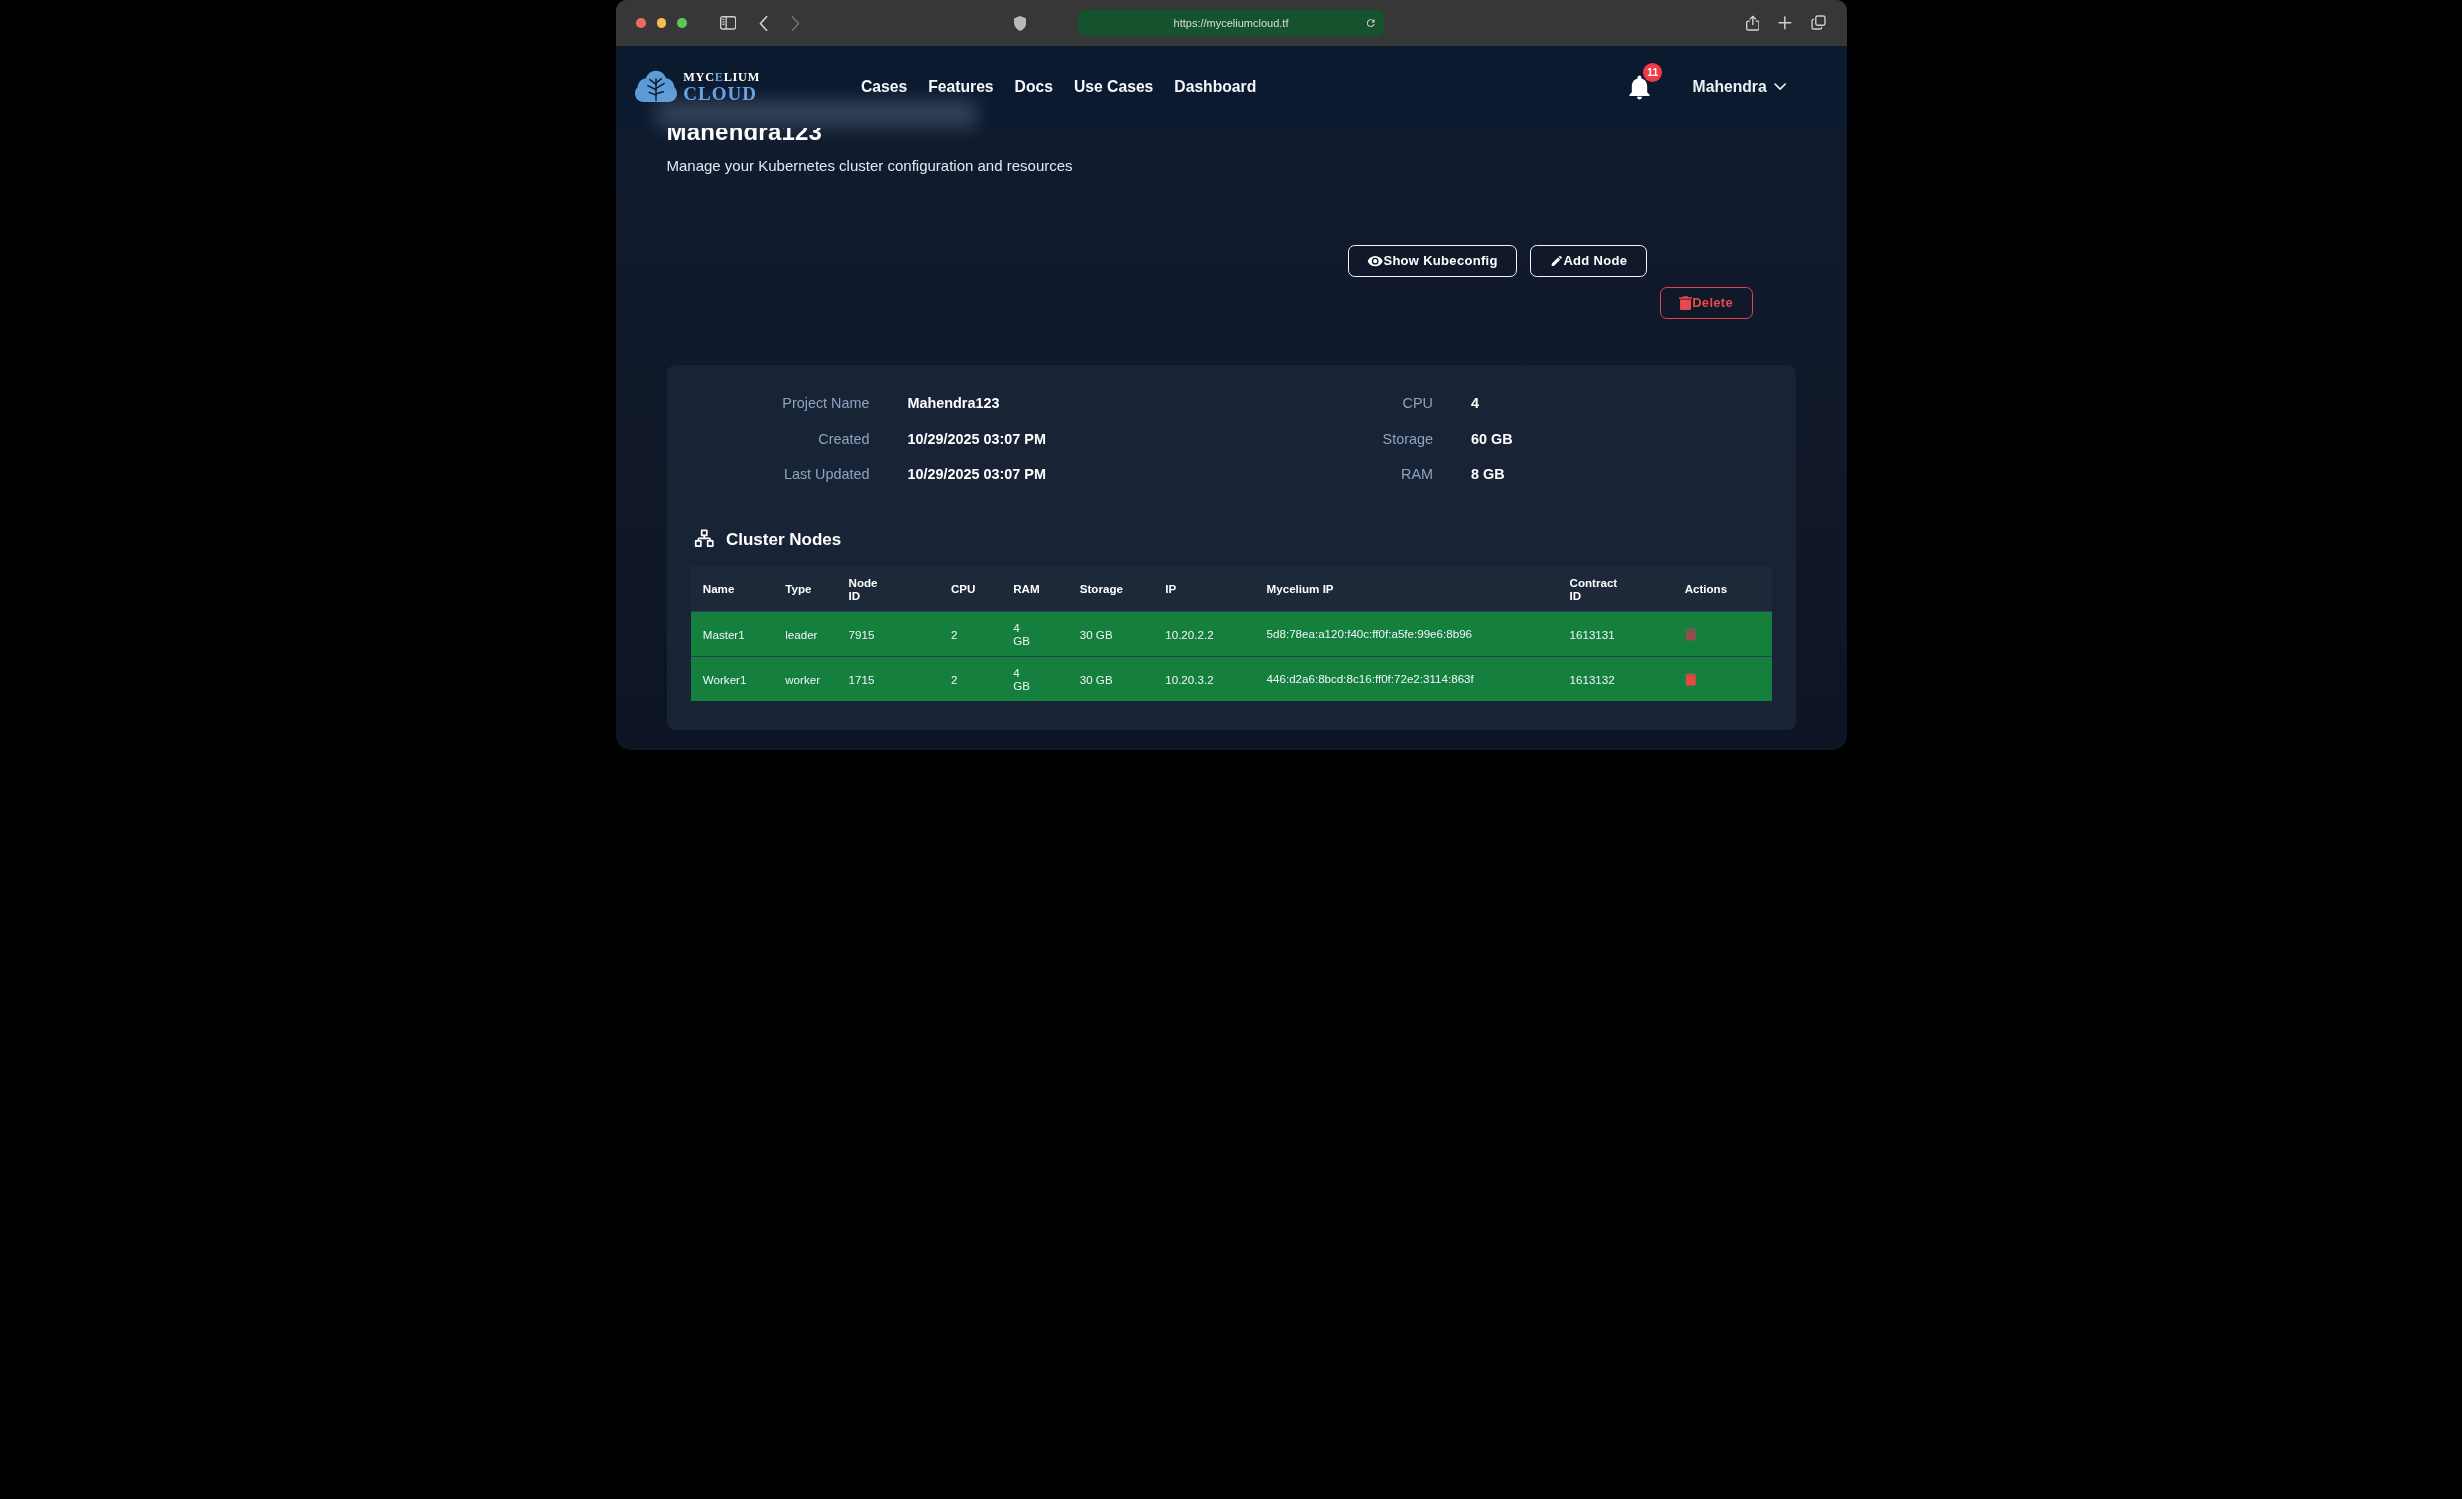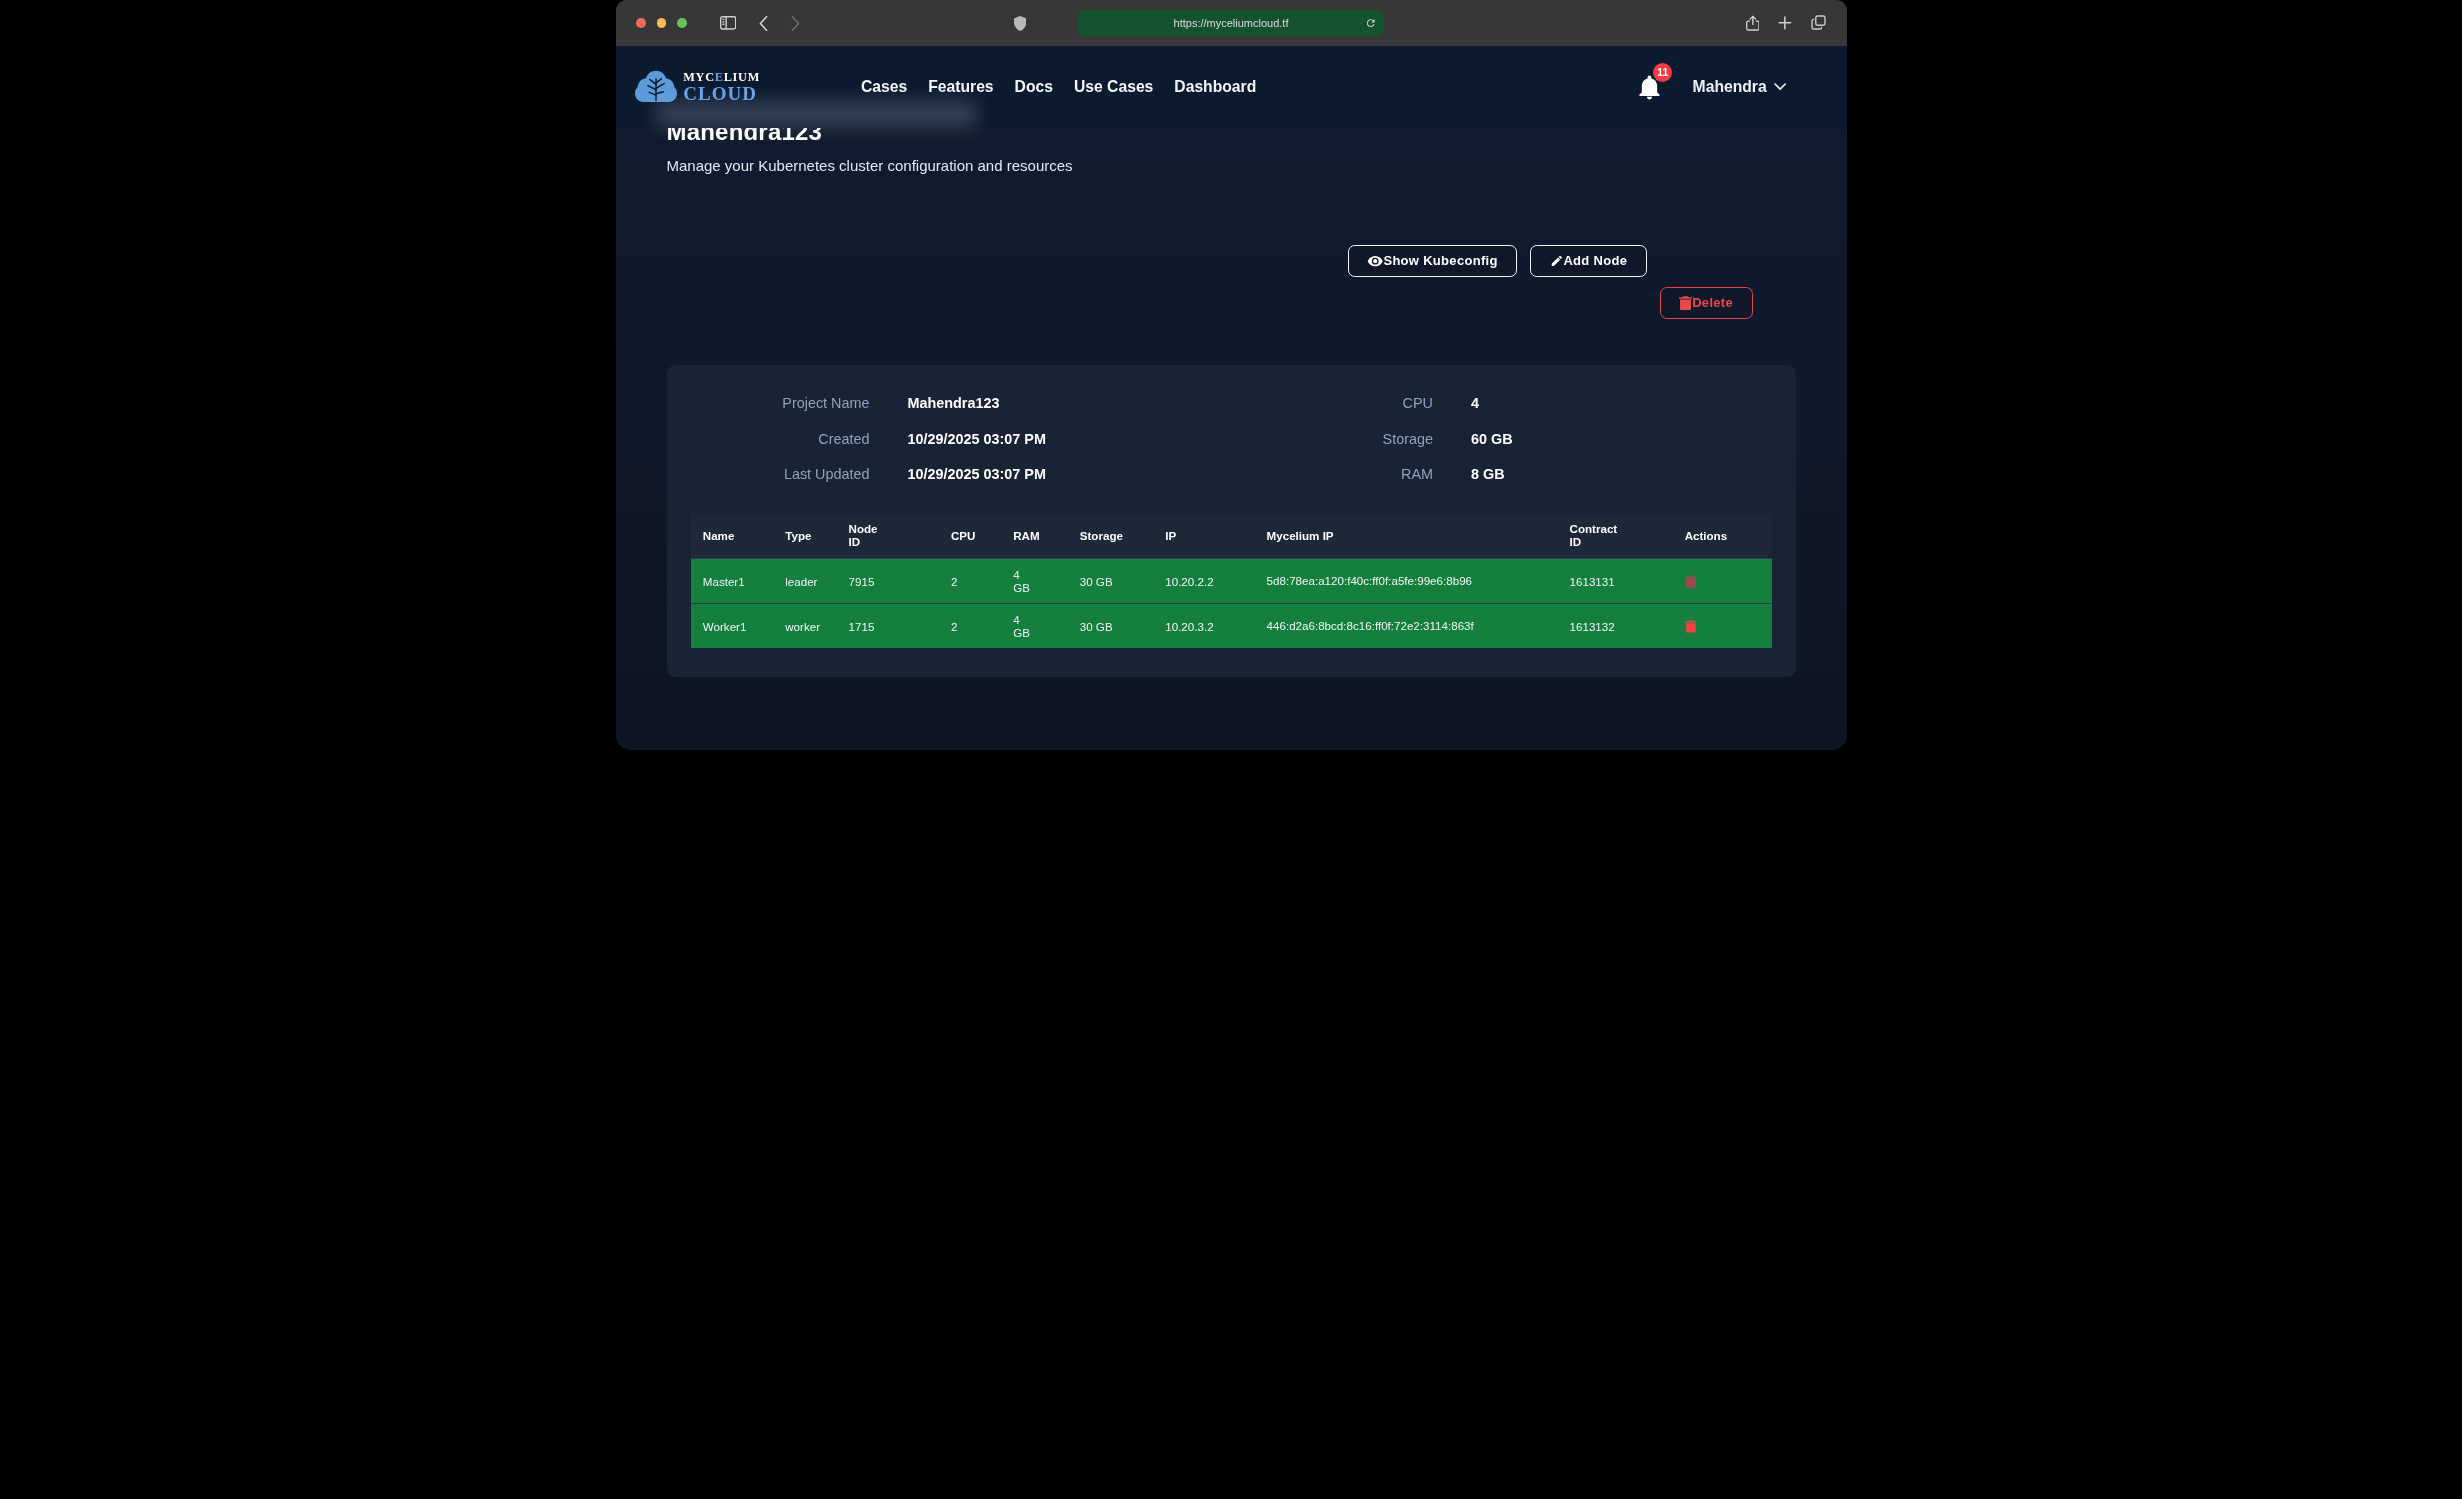--- a/index.html
+++ b/index.html
@@ -55,21 +55,21 @@
     align-items: center;
     padding: 0 60px 0 19px;
   }
   .brand { display: flex; align-items: center; gap: 6.8px; }
   .brand-text { line-height: 1; font-family: Liberation Serif, serif; }
   .brand-line1 { font-size: 12.3px; font-weight: 800; letter-spacing: 0.7px; color: #ffffff; }
   .brand-line1 .brand-e { color: #64a2e8; }
   .brand-line2 { font-size: 19px; font-weight: 800; letter-spacing: 1px; color: #64a2e8; margin-top: 1.4px; }
   .nav-links { display: flex; gap: 21px; margin-left: 101px; }
   .nav-link { color: #f4f7fb; font-size: 15.7px; font-weight: 600; cursor: pointer; }
-  .nav-right { margin-left: auto; display: flex; align-items: center; gap: 32px; }
+  .nav-right { margin-left: auto; display: flex; align-items: center; gap: 42px; }
   .bell-wrap { position: relative; cursor: pointer; }
   .bell-badge {
     position: absolute; top: -11px; right: -11.6px;
     min-width: 19px; height: 19px; border-radius: 50%;
     background: #ef3b45; color: #fff;
     font-size: 10.3px; font-weight: 700;
     display: flex; align-items: center; justify-content: center;
   }
   .user-menu { display: flex; align-items: center; gap: 7.5px; color: #eef2f7; font-size: 15.7px; font-weight: 600; cursor: pointer; }
   .title-ghost {
@@ -318,20 +318,31 @@
             <span class="detail-label">Storage</span>
             <span class="detail-value">60 GB</span>
           </div>
           <div class="detail-row">
             <span class="detail-label">RAM</span>
             <span class="detail-value">8 GB</span>
           </div>
         </div>
       </div>
 
+      <div class="cluster-heading">
+        <span>
+          <svg width="20.5" height="20.5" viewBox="0 0 24 24" fill="none" stroke="#ffffff" stroke-width="2" stroke-linejoin="round">
+            <rect x="9" y="1.5" width="6" height="6"></rect>
+              <path d="M12 7.5v3.5M5 11h14M5 11v3M19 11v3"></path>
+              <rect x="2" y="14" width="6" height="6"></rect>
+              <rect x="16" y="14" width="6" height="6"></rect>
+          </svg>
+        </span>
+        <span class="cluster-heading-text">Cluster Nodes</span>
+      </div>
 
       <table>
         <colgroup>
           <col style="width:82px">
             <col style="width:60px">
             <col style="width:97px">
             <col style="width:59px">
             <col style="width:63px">
           <col style="width:81px">
             <col style="width:96px">

